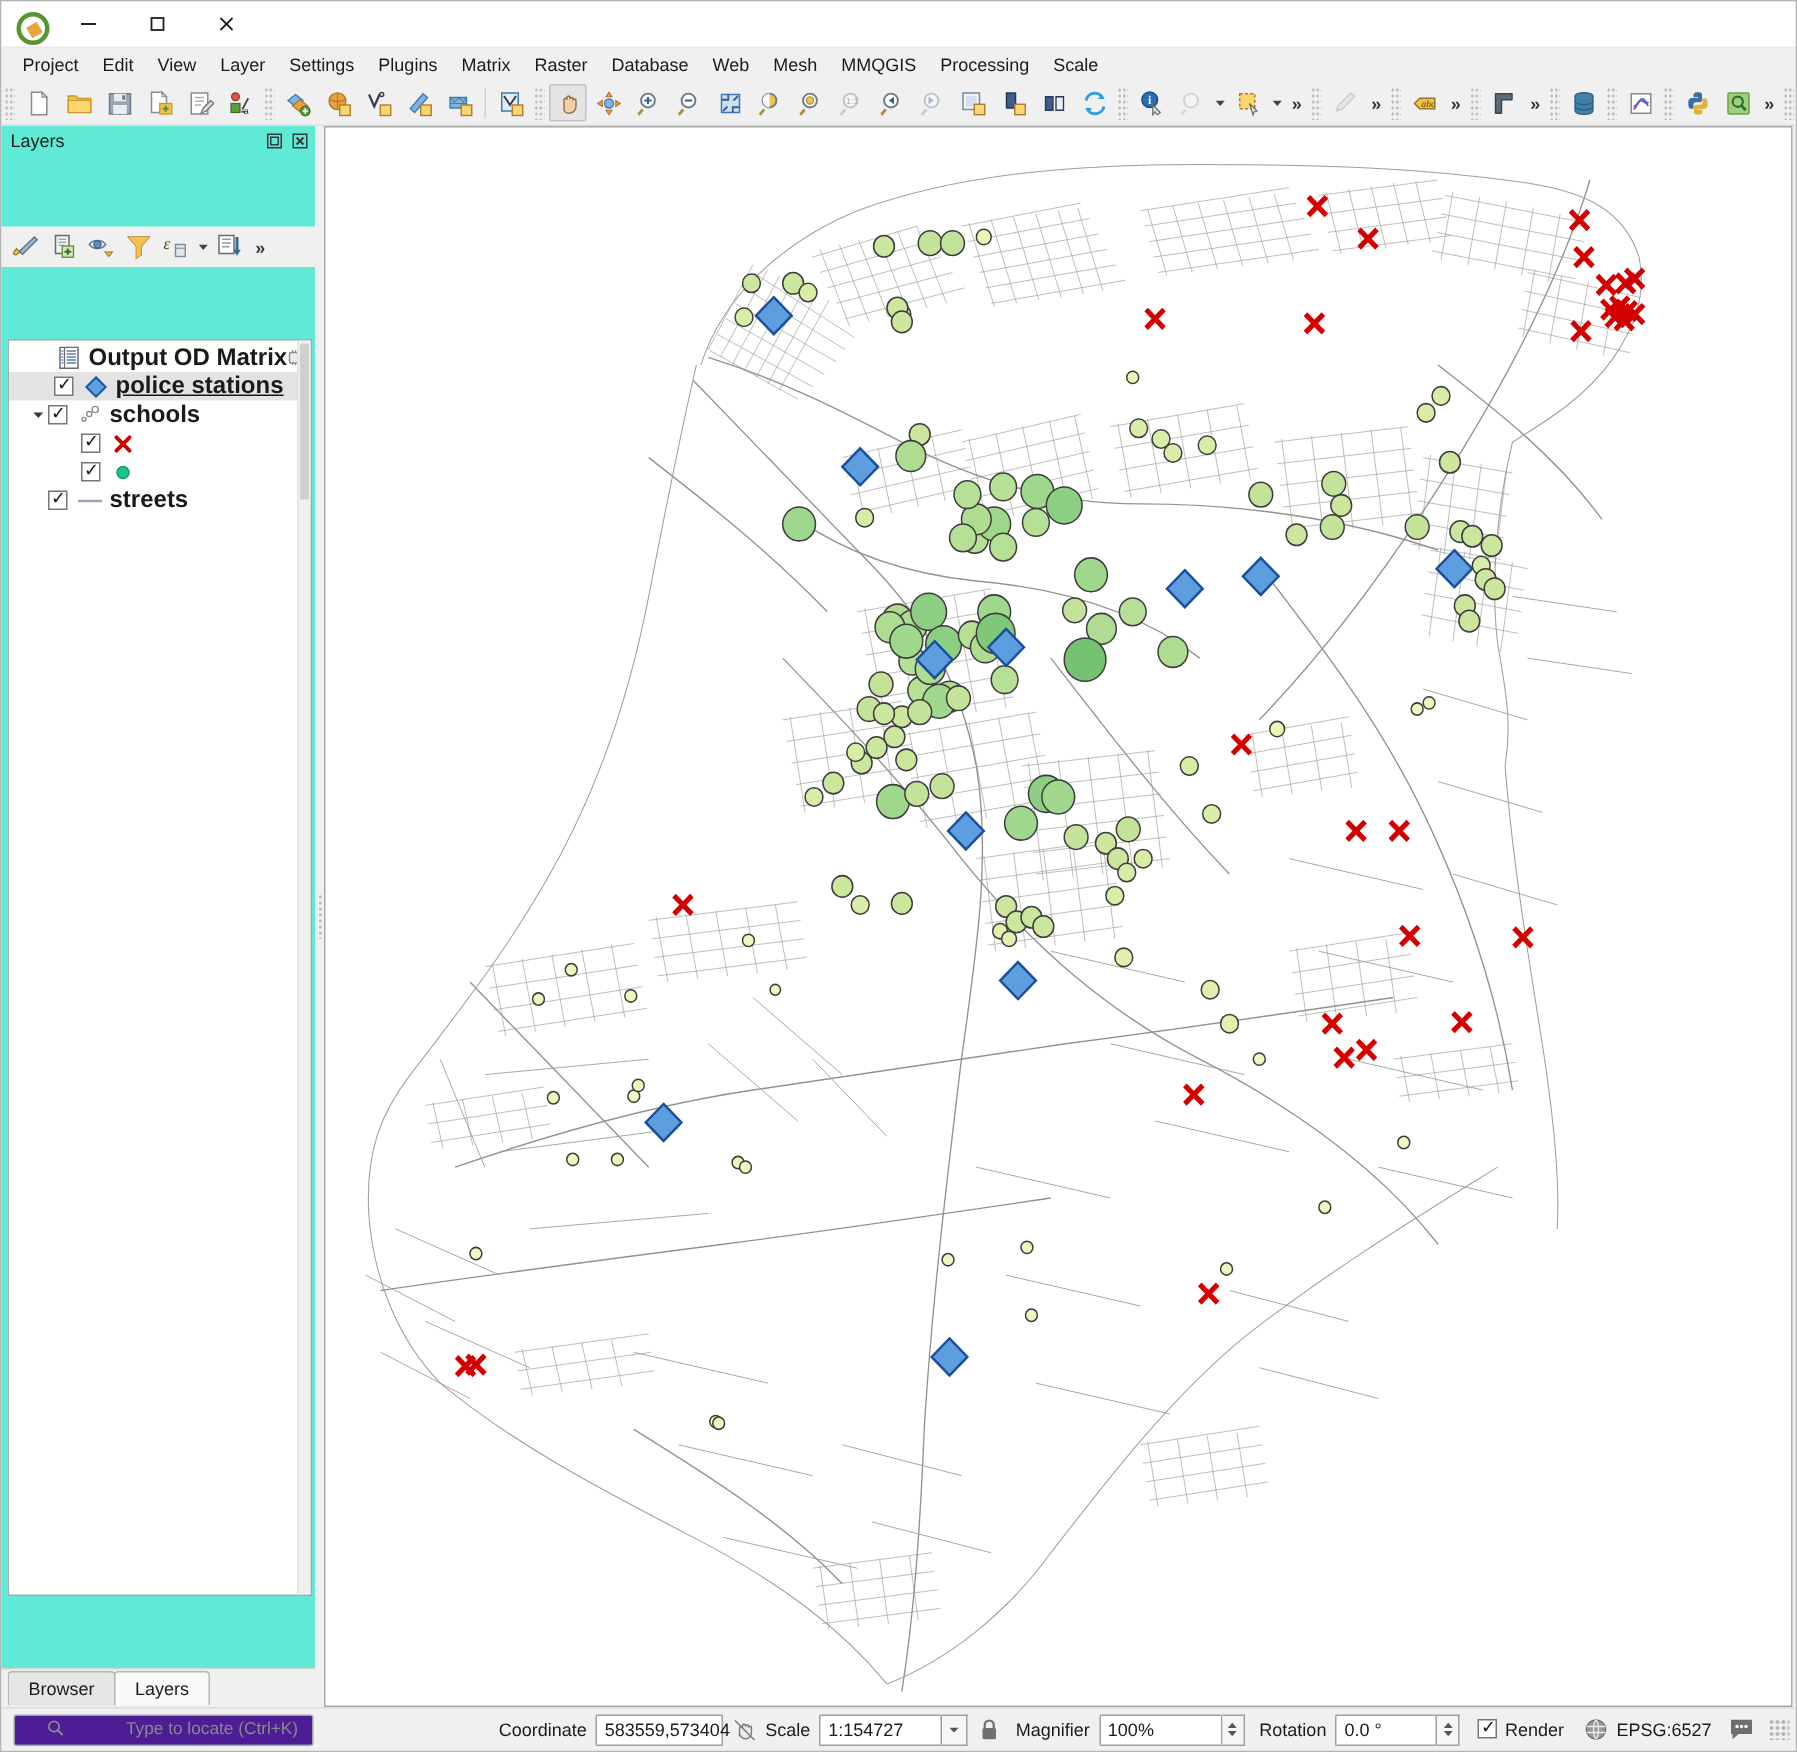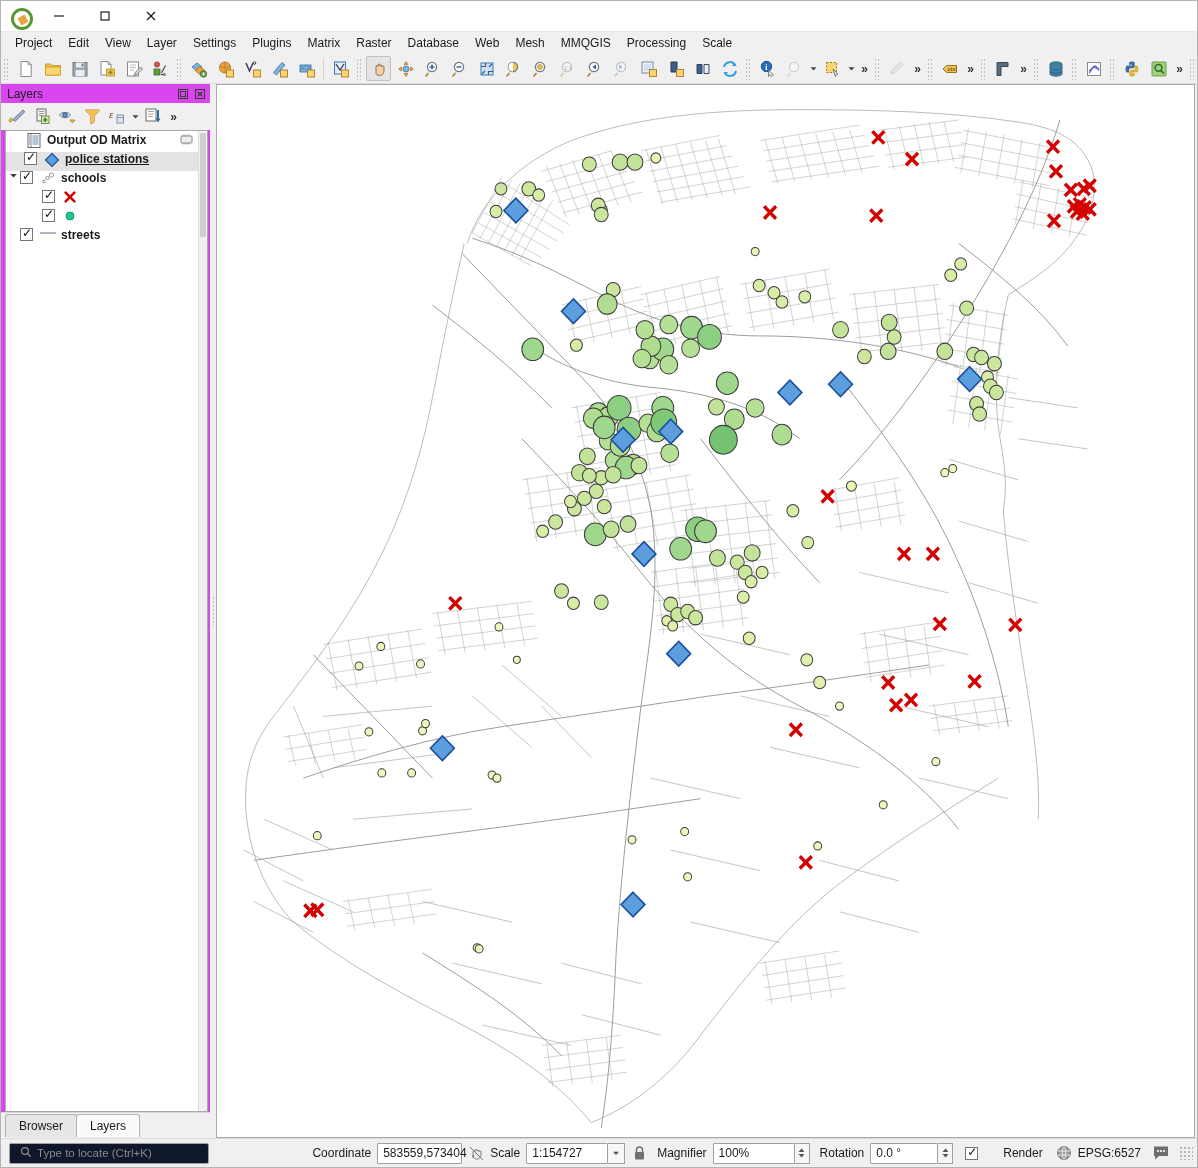--- a/index.html
+++ b/index.html
@@ -101,22 +101,23 @@
   }
   .tb-sep { width: 1px; height: 20px; background: #d0d0d0; margin: 0 3px; flex: 0 0 1px; }
 
   
   .bodyrow { flex: 1 1 auto; display: flex; min-height: 0; background: #f0f0f0; }
 
   
   .leftpanel {
     width: 209px; flex: 0 0 209px;
     display: flex; flex-direction: column;
-    background: #d946ef;
+    background: #5eead4;
     min-height: 0;
+    gap: 48px;
   }
   .panel-title {
     height: 19px; flex: 0 0 19px;
     display: flex; align-items: center;
     padding-left: 6px;
     font-size: 12px;
   }
   .panel-title .ptxt { flex: 1 1 auto; }
   .panel-btn {
     width: 14px; height: 14px; margin-right: 3px;
@@ -138,22 +139,22 @@
     margin: 0 2px 0 4px;
     flex: 1 1 auto;
     background: #ffffff;
     border: 1px solid #a8a8a8;
     display: flex;
     min-height: 0;
     overflow: hidden;
   }
   .layers-tree { flex: 1 1 auto; padding-top: 2px; overflow: hidden; }
   .ltrow {
-    height: 19px; display: flex; align-items: flex-start;
-    font-size: 12px; padding-left: 0; white-space: nowrap;
+    height: 19px; display: flex; align-items: center;
+    font-size: 16px; padding-left: 12px; white-space: nowrap;
   }
   .ltrow.selected { background: #e3e3e3; }
   .lt-expander { width: 14px; flex: 0 0 14px; display: flex; align-items: center; justify-content: center; }
   .lt-indent { width: 18px; flex: 0 0 18px; }
   .lt-check {
     width: 13px; height: 13px; flex: 0 0 13px;
     border: 1px solid #767676; background: #fff;
     margin-right: 5px; position: relative;
   }
   .lt-check.on:after {
@@ -216,24 +217,25 @@
   
   .statusbar {
     flex: 0 0 29px; height: 29px;
     display: flex; align-items: center;
     background: #f0f0f0;
     border-top: 1px solid #dcdcdc;
     padding: 0 4px;
   }
   .locator {
     width: 200px; height: 21px; flex: 0 0 200px;
-    border: 1px solid #a0a0a0; background: #0f172a;
-    display: flex; align-items: center; padding-left: 10px;
+    border: 1px solid #a0a0a0; background: #4c1d95;
+    display: flex; align-items: center; padding-left: 21px;
     margin-left: 4px;
     border-radius: 2px;
+    gap: 36px;
   }
   .locator .lo-text { color: #8a8a8a; font-size: 11.5px; margin-left: 5px; }
   .sb-spacer { flex: 1 1 auto; }
   .sb-label { font-size: 12px; margin: 0 6px 0 0; white-space: nowrap; }
   .sb-field {
     height: 21px; border: 1px solid #a0a0a0; background: #fff;
     display: flex; align-items: center; padding: 0 5px;
     font-size: 12px; border-radius: 1px;
   }
   .sb-combo-arrow {
@@ -1113,21 +1115,21 @@
 
     <div class="sb-label" style="margin-left:10px;">Rotation</div>
     <div class="sb-field" style="width:68px;">0.0 °</div>
     <div class="sb-spin">
       <svg width="9" height="14" viewBox="0 0 9 14">
           <path d="M1.5 6L4.5 2.5 7.5 6z" fill="#555"></path>
           <path d="M1.5 8L4.5 11.5 7.5 8z" fill="#555"></path>
         </svg>
     </div>
 
-    <div style="display:flex;align-items:flex-end;margin-left:12px;gap:20px;">
+    <div style="display:flex;align-items:flex-start;margin-left:12px;">
       <span class="sb-check on"></span>
       <span class="sb-label" style="margin-right:0;">Render</span>
     </div>
 
     <div class="sb-icon" style="margin-left:10px;">
       <svg width="16" height="16" viewBox="0 0 16 16">
           <circle cx="8" cy="8" r="6.4" fill="#9b9b9b" stroke="#707070" stroke-width="1"></circle>
           <path d="M1.8 6h12.4M1.8 10h12.4M8 1.6c2.2 2 2.2 10.8 0 12.8M8 1.6c-2.2 2-2.2 10.8 0 12.8" fill="none" stroke="#ededed" stroke-width=".9"></path>
         </svg>
     </div>

